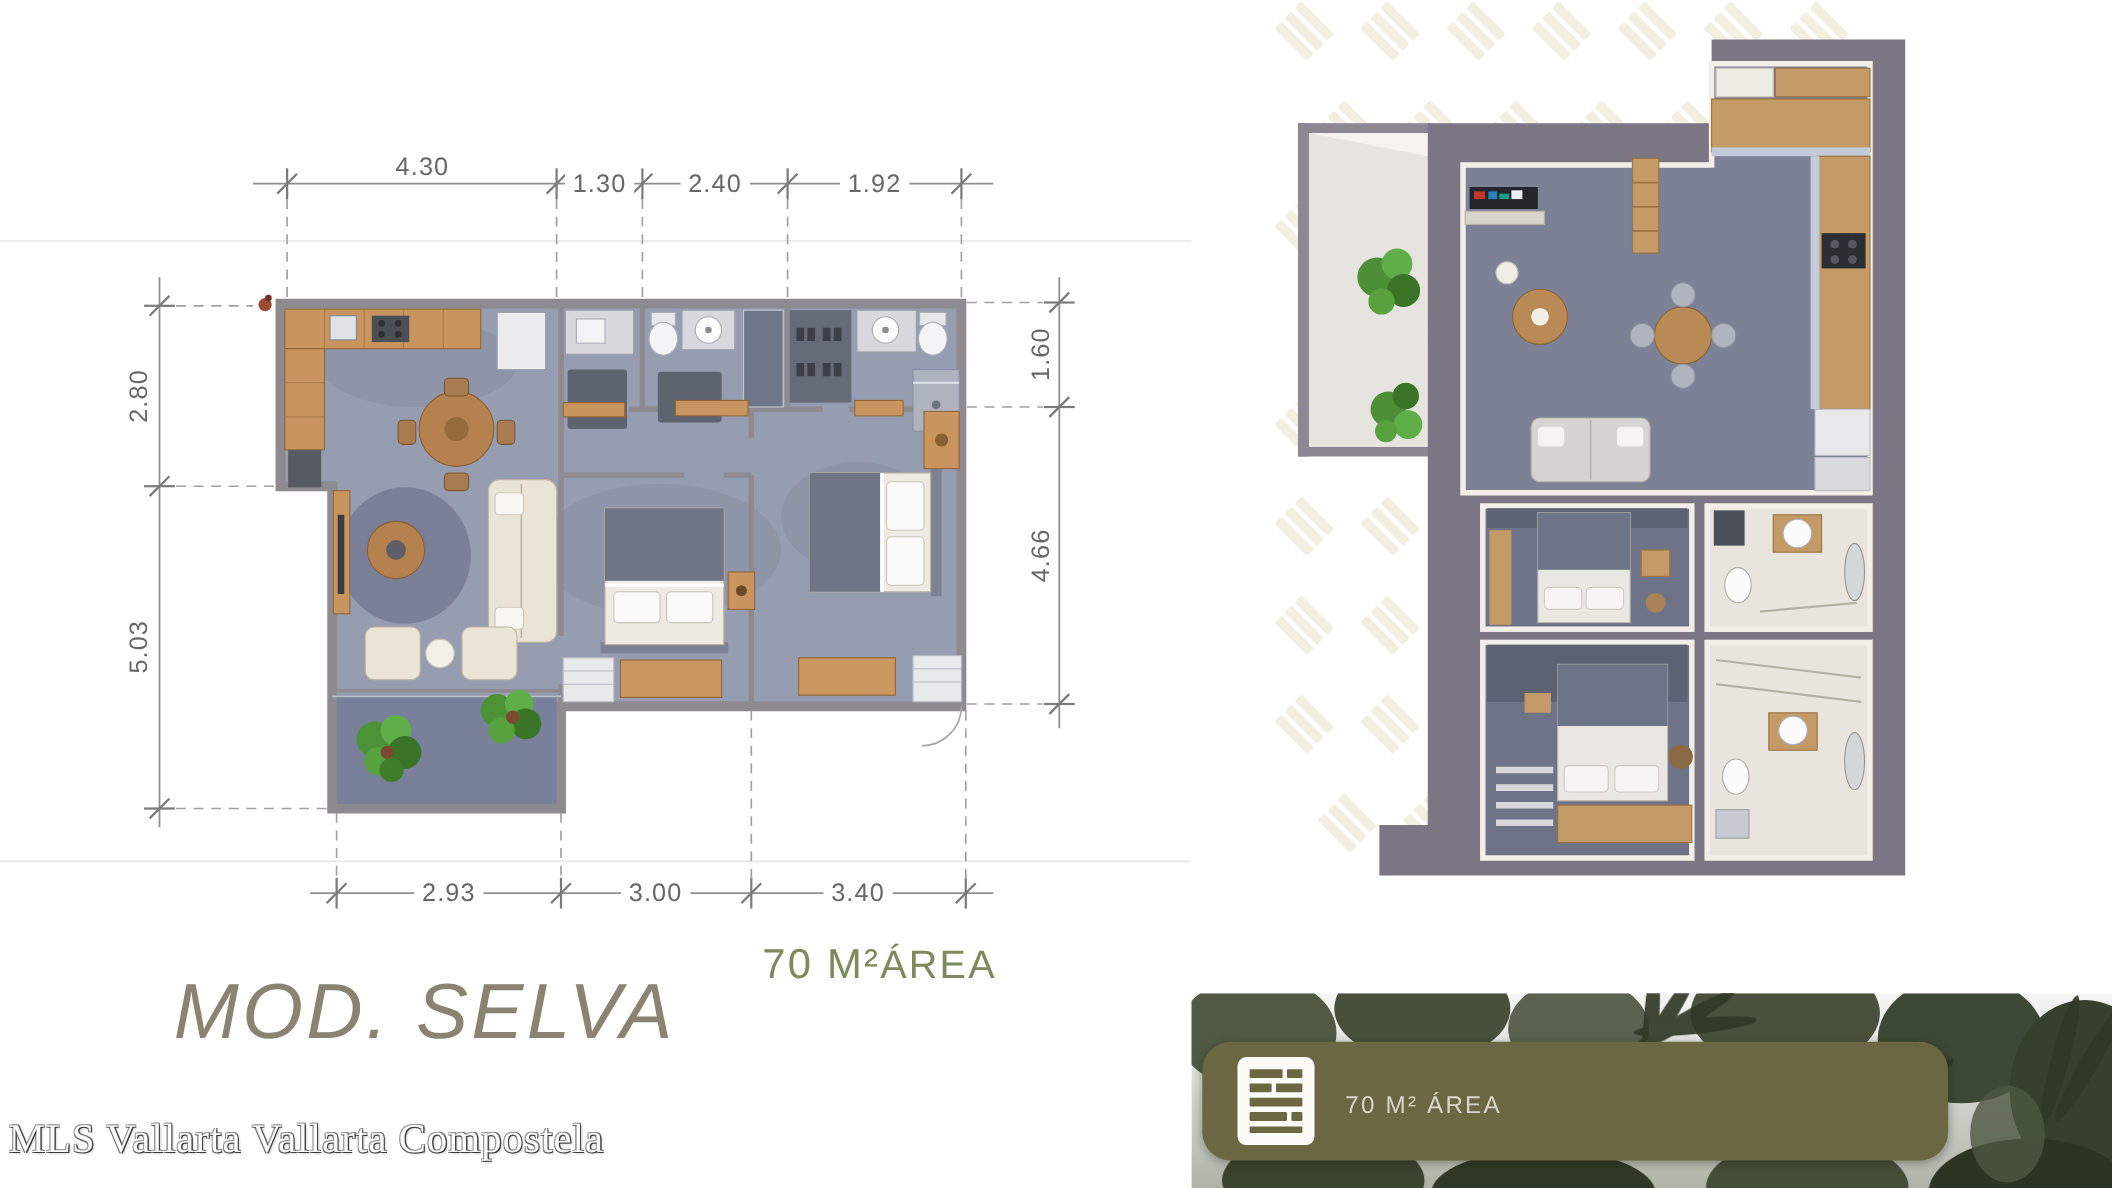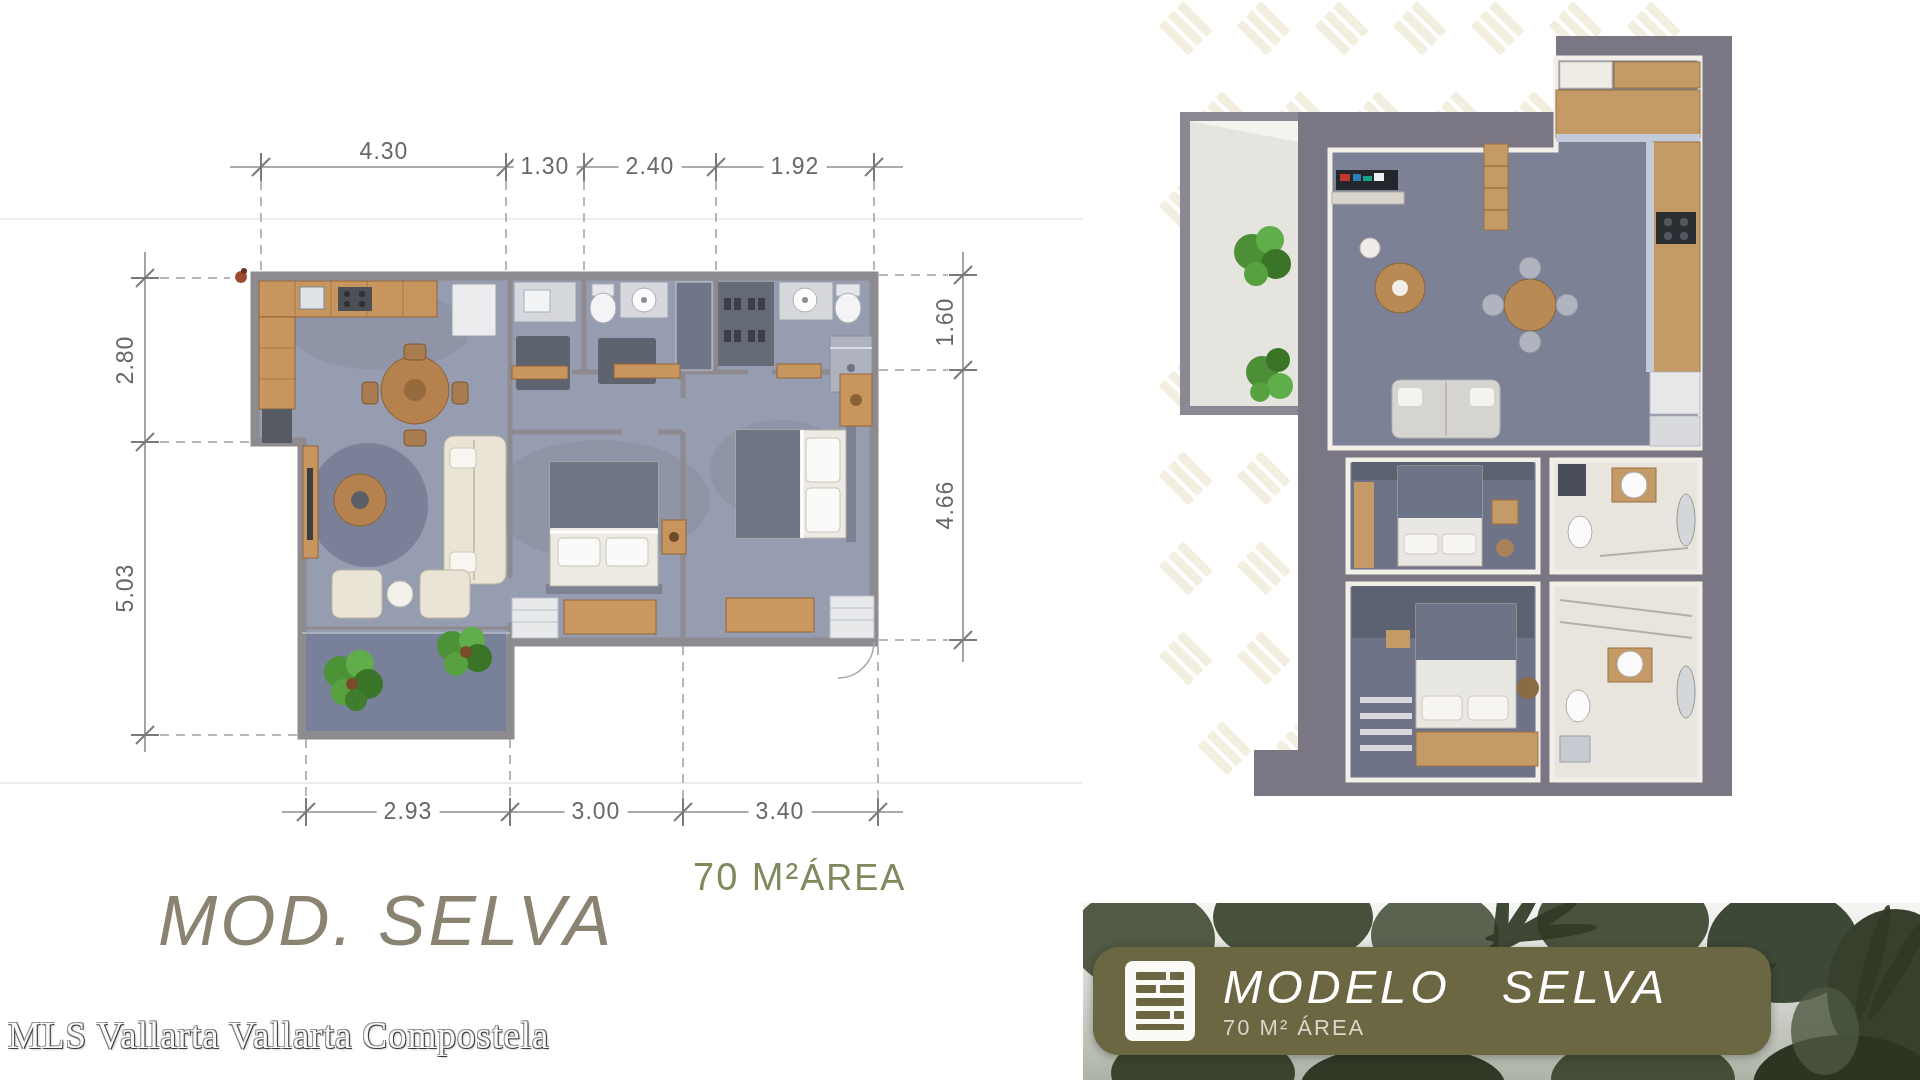--- a/index.html
+++ b/index.html
@@ -525,17 +525,16 @@
           <rect x="2" y="15" width="20" height="8" rx="1"></rect>
             <rect x="26" y="15" width="24" height="8" rx="1"></rect>
           <rect x="2" y="28" width="48" height="8" rx="1"></rect>
           <rect x="2" y="41" width="34" height="8" rx="1"></rect>
             <rect x="40" y="41" width="10" height="8" rx="1"></rect>
           <rect x="2" y="54" width="48" height="6" rx="1"></rect>
         </g>
       </svg>
     </div>
     <div class="banner-texts">
-      <div class="banner-title">MODELO SELVA</div>
       <div class="banner-sub">70 M² ÁREA</div>
     </div>
   </div>
 </div>
 
 </body></html>

